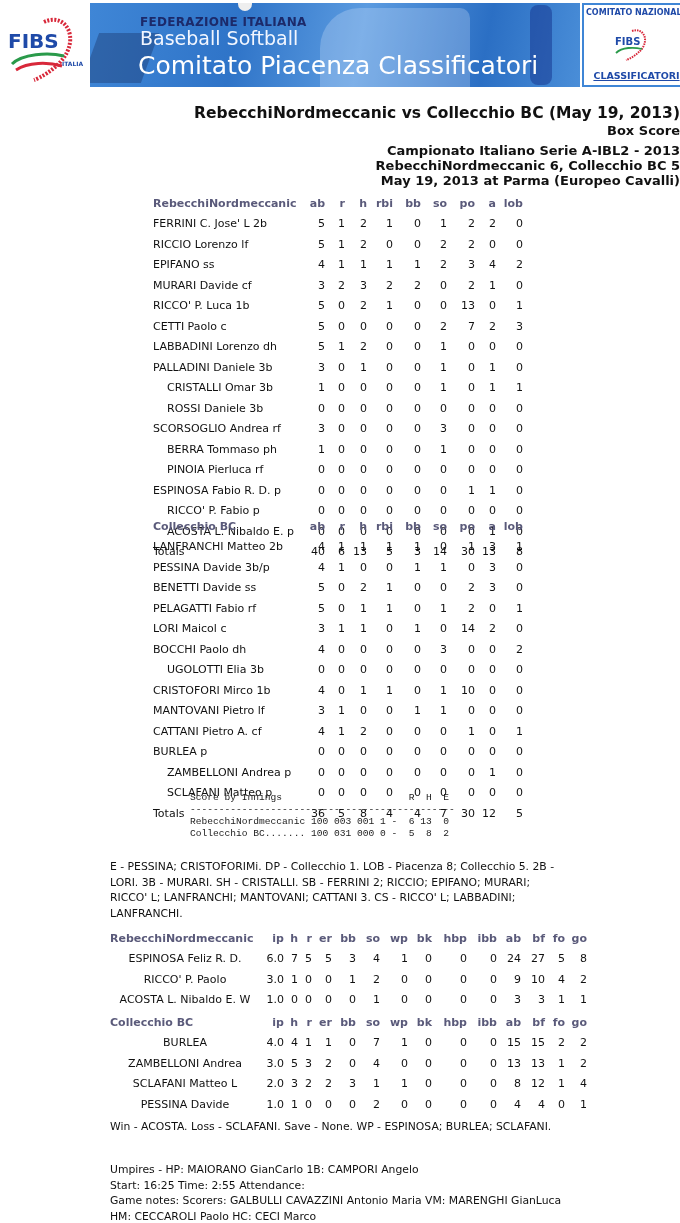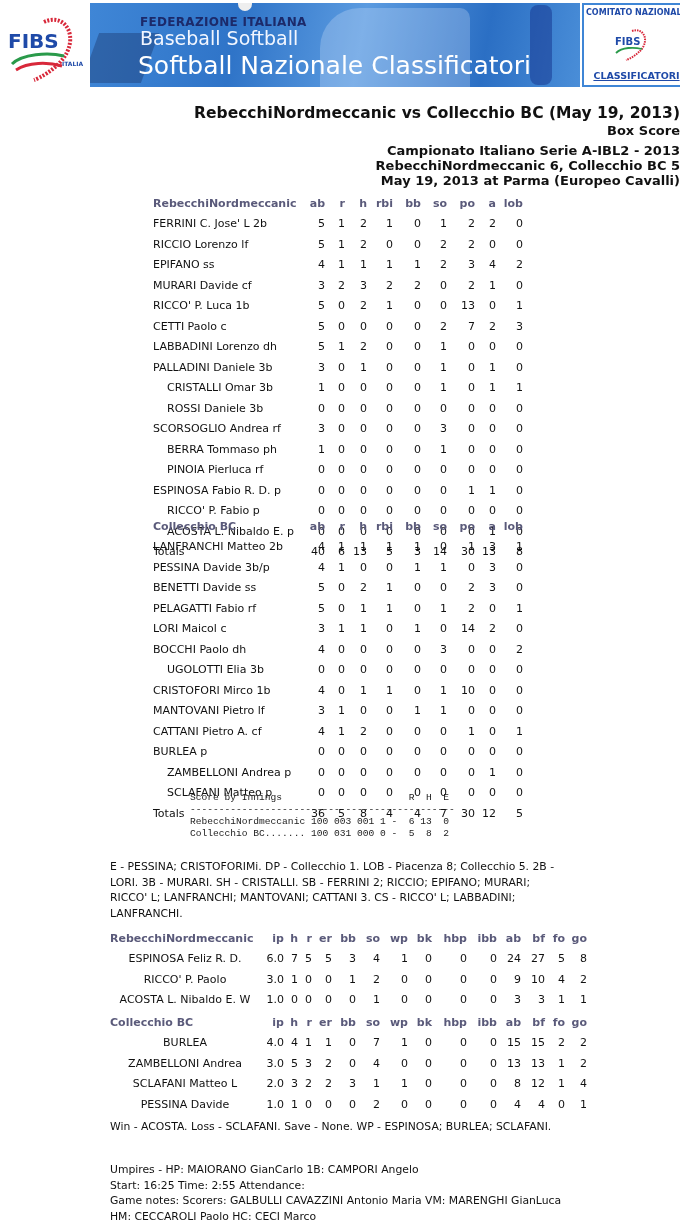--- a/index.html
+++ b/index.html
@@ -72,21 +72,21 @@
   </svg>
 </div>
 
 <div class="abs banner">
   <div class="ball"></div>
   <div class="shape1"></div>
   <div class="shape2"></div>
   <div class="shape3"></div>
   <div class="sub">FEDERAZIONE ITALIANA</div>
   <div class="t1">Baseball Softball</div>
-  <div class="t2">Softball Nazionale Classificatori</div>
+  <div class="t2">Comitato Piacenza Classificatori</div>
 </div>
 
 <div class="abs cnc-logo">
   <div class="top">COMITATO NAZIONALE</div>
   <svg class="mini" viewBox="0 0 40 36">
     <path d="M20 4 C32 0, 38 14, 28 24 C24 28, 18 32, 14 33" fill="none" stroke="#d8283a" stroke-width="2" stroke-dasharray="1.5 1"></path>
     <path d="M4 26 C10 20, 22 20, 30 22" fill="none" stroke="#2a9a4a" stroke-width="1.8"></path>
     <text x="3" y="18" font-family="DejaVu Sans, sans-serif" font-weight="bold" font-size="10" fill="#1f4aa8">FIBS</text>
   </svg>
   <div class="bot">CLASSIFICATORI</div>

